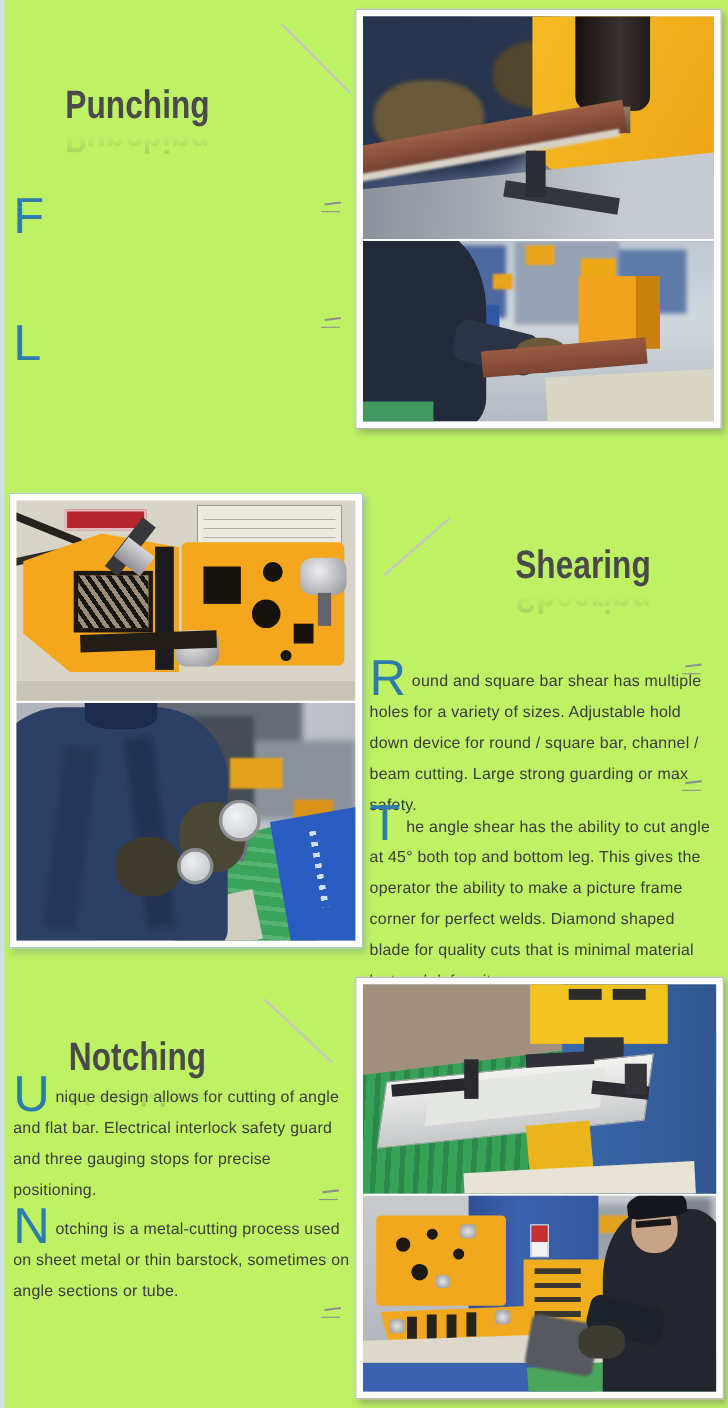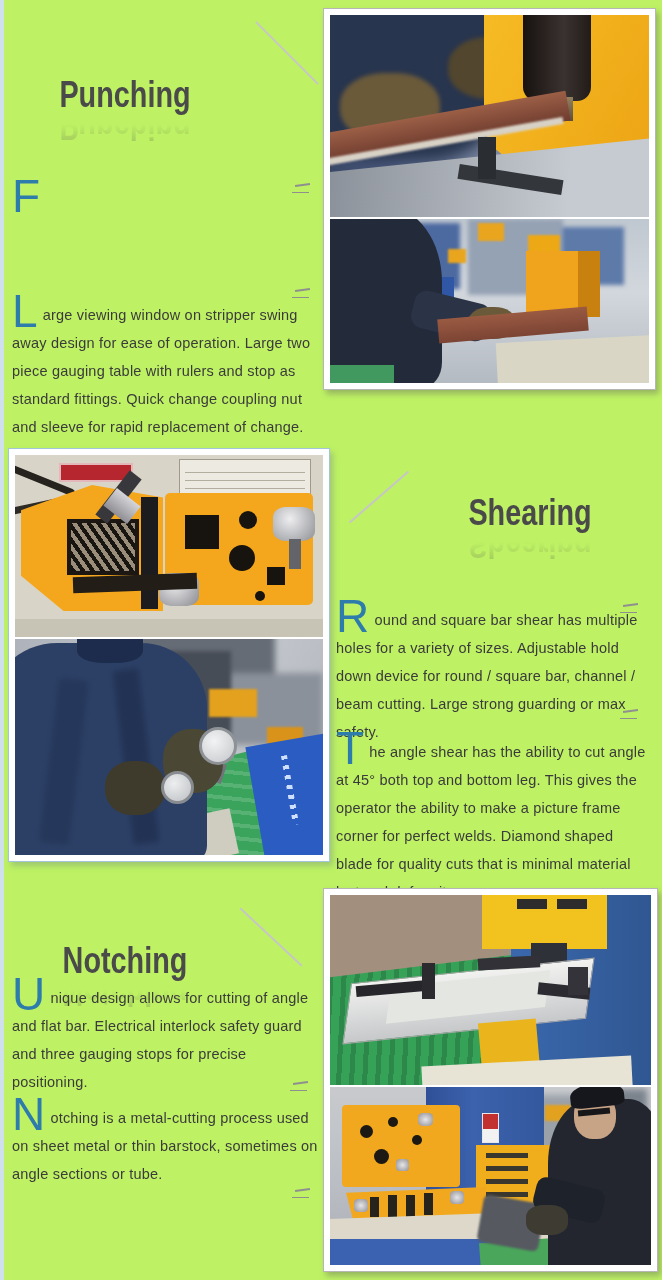--- a/index.html
+++ b/index.html
@@ -195,21 +195,21 @@
   <section>
     <div class="title-wrap tw-punch">
       <div class="sec-title">Punching</div>
       <div class="sec-title reflect" aria-hidden="true">Punching</div>
     </div>
     <i class="deco-line dl-punch"></i>
     <span class="dbl dbl-1"></span>
     <span class="dbl dbl-2"></span>
 
     <p class="para p-punch1"><span class="dropcap">F</span></p>
-    <p class="para p-punch2"><span class="dropcap">L</span><span>arge viewing window on stripper swing away design for ease of operation. Large two piece gauging table with rulers and stop as standard fittings. Quick change coupling nut and sleeve for rapid replacement of change.</span></p>
+    <p class="para p-punch2"><span class="dropcap">L</span></p>
 
     <div class="frame fr-punch">
       <div class="ph pA">
         <i class="a-jacket"></i>
         <i class="a-glove1"></i>
         <i class="a-glove2"></i>
         <i class="a-yellow"></i>
         <i class="a-punch"></i>
         <i class="a-tip"></i>
         <i class="a-plate"></i>

